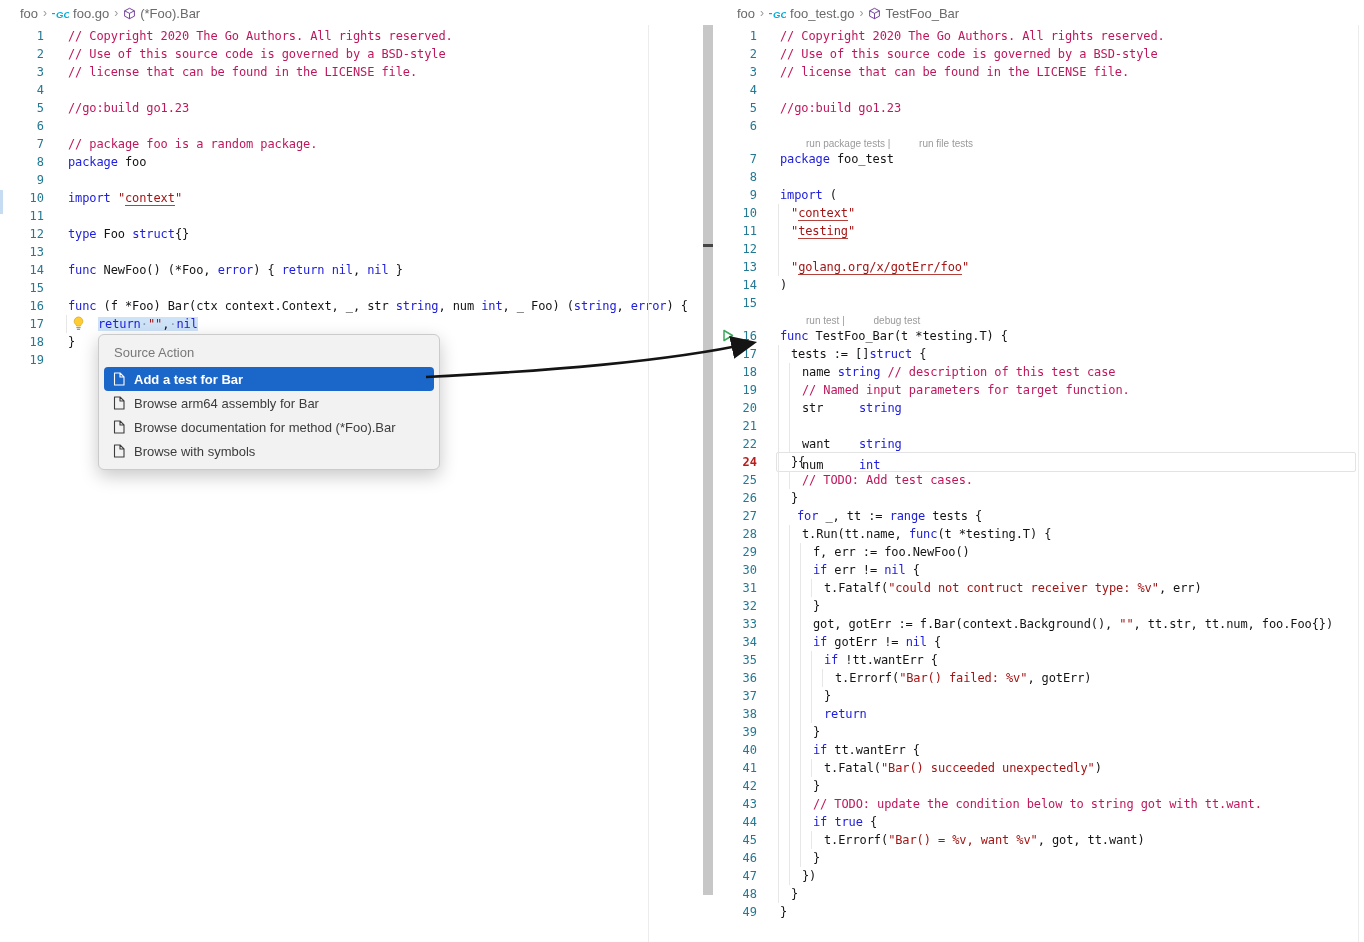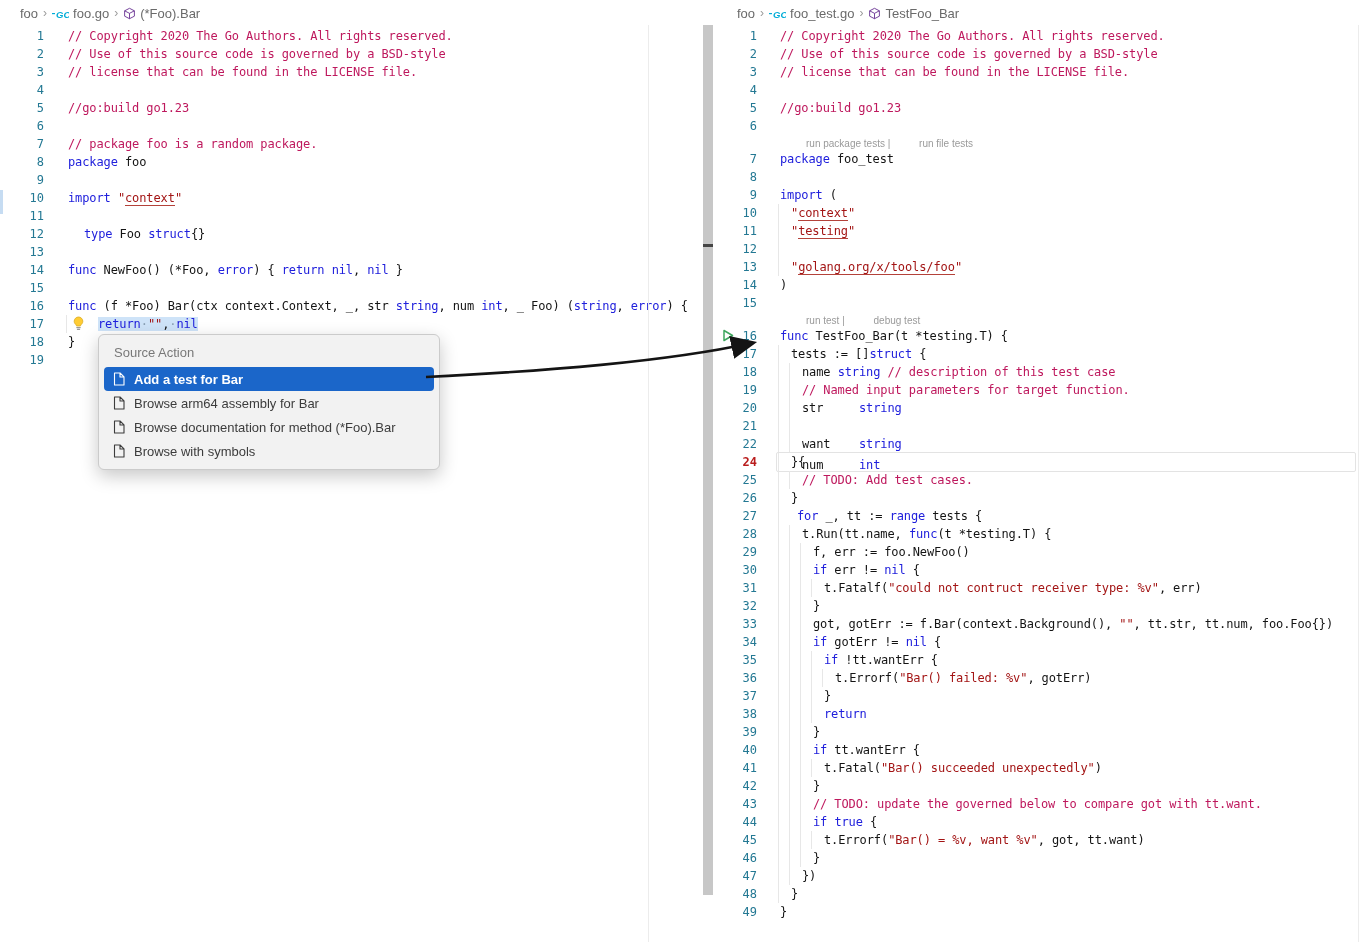--- a/index.html
+++ b/index.html
@@ -125,21 +125,21 @@
         <div class="row code-row">
           <span class="ln">10</span>
           <span class="code" style="left: 68px;"><span class="tok k">import</span><span class="tok d"> </span><span class="tok s">"</span><span class="tok su">context</span><span class="tok s">"</span></span>
         </div>
         <div class="row code-row">
           <span class="ln">11</span>
           <span class="code" style="left: 68px;"></span>
         </div>
         <div class="row code-row">
           <span class="ln">12</span>
-          <span class="code" style="left: 68px; margin-left: 16px;"><span class="tok k">type</span><span class="tok d"> Foo </span><span class="tok k">struct</span><span class="tok d">{}</span></span>
+          <span class="code" style="left: 68px;"><span class="tok k">type</span><span class="tok d"> Foo </span><span class="tok k">struct</span><span class="tok d">{}</span></span>
         </div>
         <div class="row code-row">
           <span class="ln">13</span>
           <span class="code" style="left: 68px;"></span>
         </div>
         <div class="row code-row">
           <span class="ln">14</span>
           <span class="code" style="left: 68px;"><span class="tok k">func</span><span class="tok d"> NewFoo() (*Foo, </span><span class="tok k">error</span><span class="tok d">) { </span><span class="tok k">return</span><span class="tok d"> </span><span class="tok k">nil</span><span class="tok d">, </span><span class="tok k">nil</span><span class="tok d"> }</span></span>
         </div>
         <div class="row code-row">
@@ -253,21 +253,21 @@
           <span class="code" style="left: 78px;"><span class="tok s">"</span><span class="tok su">testing</span><span class="tok s">"</span></span>
         </div>
         <div class="row code-row">
           <div class="guide" style="left: 65px;"></div>
           <span class="ln">12</span>
           <span class="code" style="left: 67px;"></span>
         </div>
         <div class="row code-row">
           <div class="guide" style="left: 65px;"></div>
           <span class="ln">13</span>
-          <span class="code" style="left: 78px;"><span class="tok s">"</span><span class="tok su">golang.org/x/tools/foo</span><span class="tok s">"</span></span>
+          <span class="code" style="left: 78px;"><span class="tok s">"</span><span class="tok su">golang.org/x/gotErr/foo</span><span class="tok s">"</span></span>
         </div>
         <div class="row code-row">
           <span class="ln">14</span>
           <span class="code" style="left: 67px;"><span class="tok d">)</span></span>
         </div>
         <div class="row code-row">
           <span class="ln">15</span>
           <span class="code" style="left: 67px;"></span>
         </div>
         <div class="row lens-row">
@@ -446,21 +446,21 @@
           <div class="guide" style="left: 76px;"></div>
           <div class="guide" style="left: 87px;"></div>
           <span class="ln">42</span>
           <span class="code" style="left: 100px;"><span class="tok d">}</span></span>
         </div>
         <div class="row code-row">
           <div class="guide" style="left: 65px;"></div>
           <div class="guide" style="left: 76px;"></div>
           <div class="guide" style="left: 87px;"></div>
           <span class="ln">43</span>
-          <span class="code" style="left: 100px;"><span class="tok c">// TODO: update the governed below to compare got with tt.want.</span></span>
+          <span class="code" style="left: 100px;"><span class="tok c">// TODO: update the condition below to string got with tt.want.</span></span>
         </div>
         <div class="row code-row">
           <div class="guide" style="left: 65px;"></div>
           <div class="guide" style="left: 76px;"></div>
           <div class="guide" style="left: 87px;"></div>
           <span class="ln">44</span>
           <span class="code" style="left: 100px;"><span class="tok k">if</span><span class="tok d"> </span><span class="tok k">true</span><span class="tok d"> {</span></span>
         </div>
         <div class="row code-row">
           <div class="guide" style="left: 65px;"></div>

